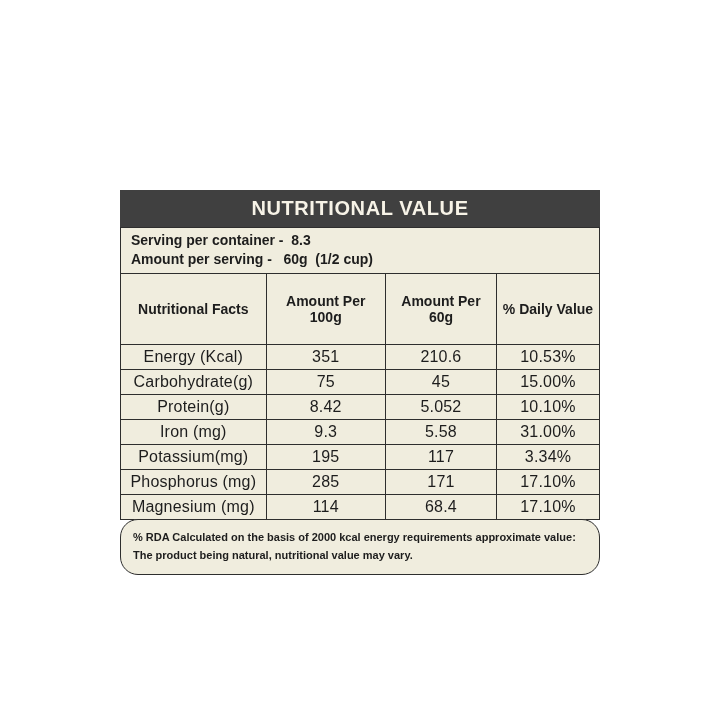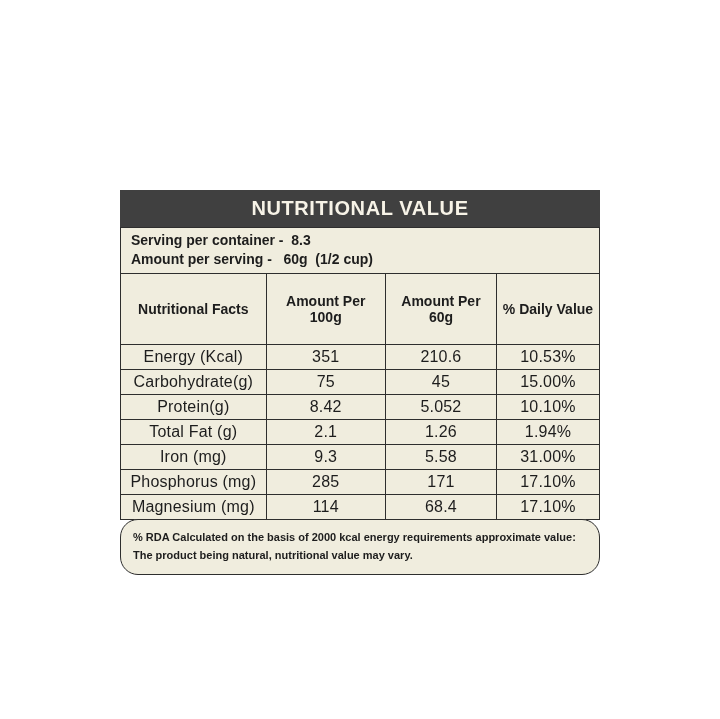--- a/index.html
+++ b/index.html
@@ -125,30 +125,30 @@
           <td>45</td>
           <td>15.00%</td>
         </tr>
         <tr>
           <td>Protein(g)</td>
           <td>8.42</td>
           <td>5.052</td>
           <td>10.10%</td>
         </tr>
         <tr>
-          <td>Total Fat (g)</td>
-          <td>2.1</td>
-          <td>1.26</td>
-          <td>1.94%</td>
-        </tr>
-        <tr>
           <td>Iron (mg)</td>
           <td>9.3</td>
           <td>5.58</td>
           <td>31.00%</td>
+        </tr>
+        <tr>
+          <td>Potassium(mg)</td>
+          <td>195</td>
+          <td>117</td>
+          <td>3.34%</td>
         </tr>
         <tr>
           <td>Phosphorus (mg)</td>
           <td>285</td>
           <td>171</td>
           <td>17.10%</td>
         </tr>
         <tr>
           <td>Magnesium (mg)</td>
           <td>114</td>

